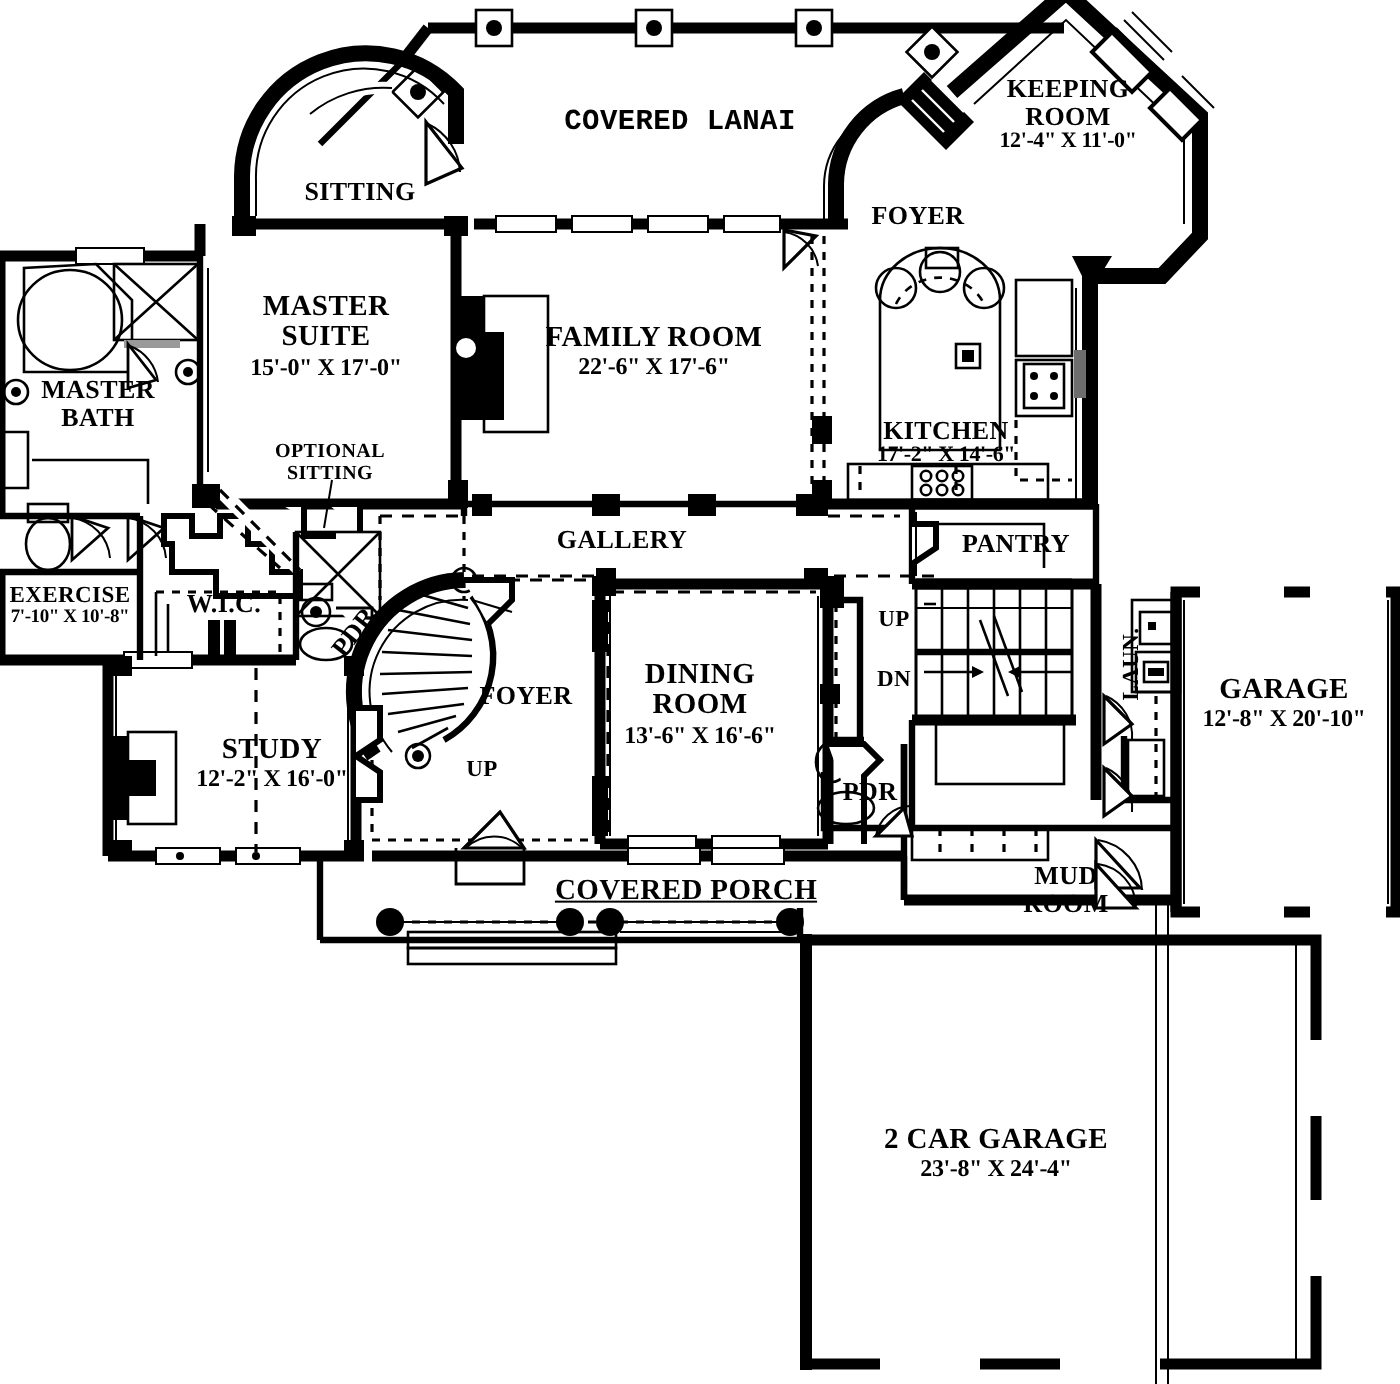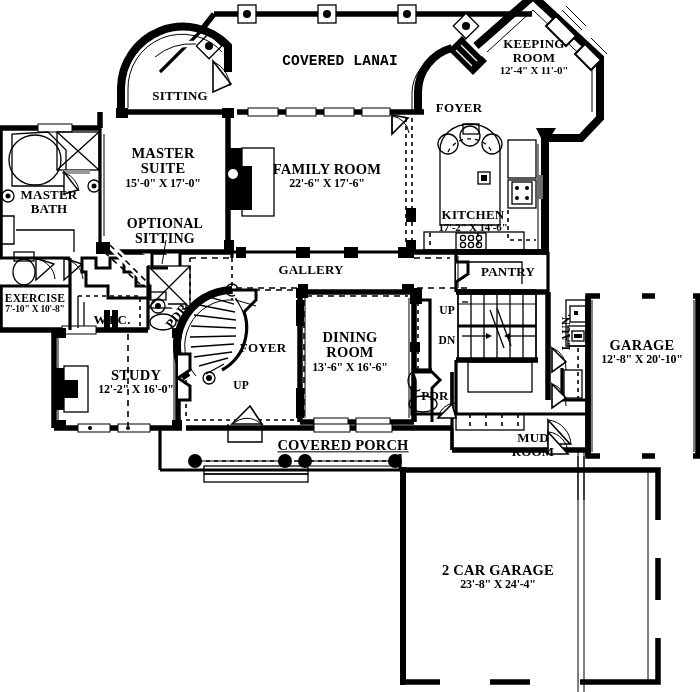--- a/index.html
+++ b/index.html
@@ -41,21 +41,21 @@
     display: block;
     font-weight: bold;
     letter-spacing: -0.2px;
   }
   .s-lg .nm { font-size: 14.5px; }
   .s-lg .dim { font-size: 12px; }
   .s-md .nm { font-size: 13px; }
   .s-md .dim { font-size: 11px; }
   .s-sm .nm { font-size: 11.5px; }
   .s-sm .dim { font-size: 9.5px; }
-  .s-xs .nm { font-size: 14px; }
+  .s-xs .nm { font-size: 10px; }
   .rot90 { transform: translate(-50%, -50%) rotate(-90deg); }
   .rot45 { transform: translate(-50%, -50%) rotate(-52deg); }
 </style>
 </head>
 <body>
 
 <div id="plan">
 
 <svg width="700" height="692" viewBox="0 0 700 692" shape-rendering="geometricPrecision">
   <defs>
@@ -603,21 +603,21 @@
       <div class="lbl s-md" style="left: 311px; top: 270px;">
         <span class="nm">GALLERY</span>
       </div>
       <div class="lbl s-md" style="left: 508px; top: 272px;">
         <span class="nm">PANTRY</span>
       </div>
       <div class="lbl s-sm" style="left: 35px; top: 303px;">
         <span class="nm">EXERCISE</span>
         <span class="dim">7'-10" X 10'-8"</span>
       </div>
-      <div class="lbl s-md" style="left: 112px; top: 320px; font-family: Liberation Serif, serif;">
+      <div class="lbl s-md" style="left: 112px; top: 302px; font-family: Liberation Serif, serif;">
         <span class="nm">W.I.C.</span>
       </div>
       <div class="lbl s-md rot45" style="left: 177px; top: 316px;">
         <span class="nm">PDR</span>
       </div>
       <div class="lbl s-lg" style="left: 350px; top: 352px;">
         <span class="nm">DINING</span>
         <span class="nm">ROOM</span>
         <span class="dim">13'-6" X 16'-6"</span>
       </div>

